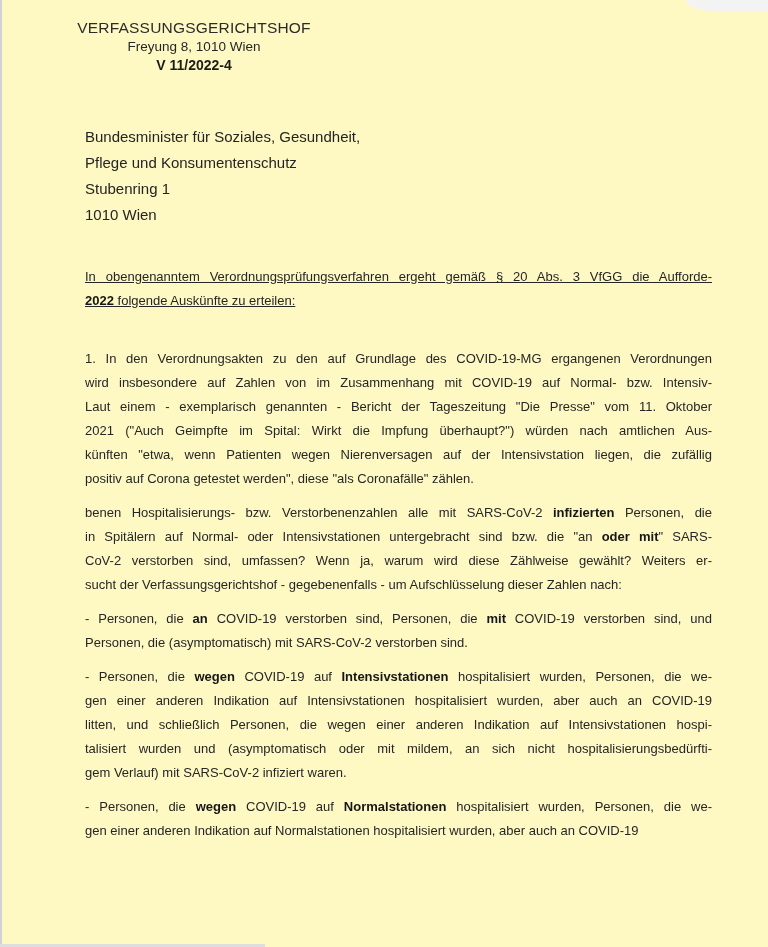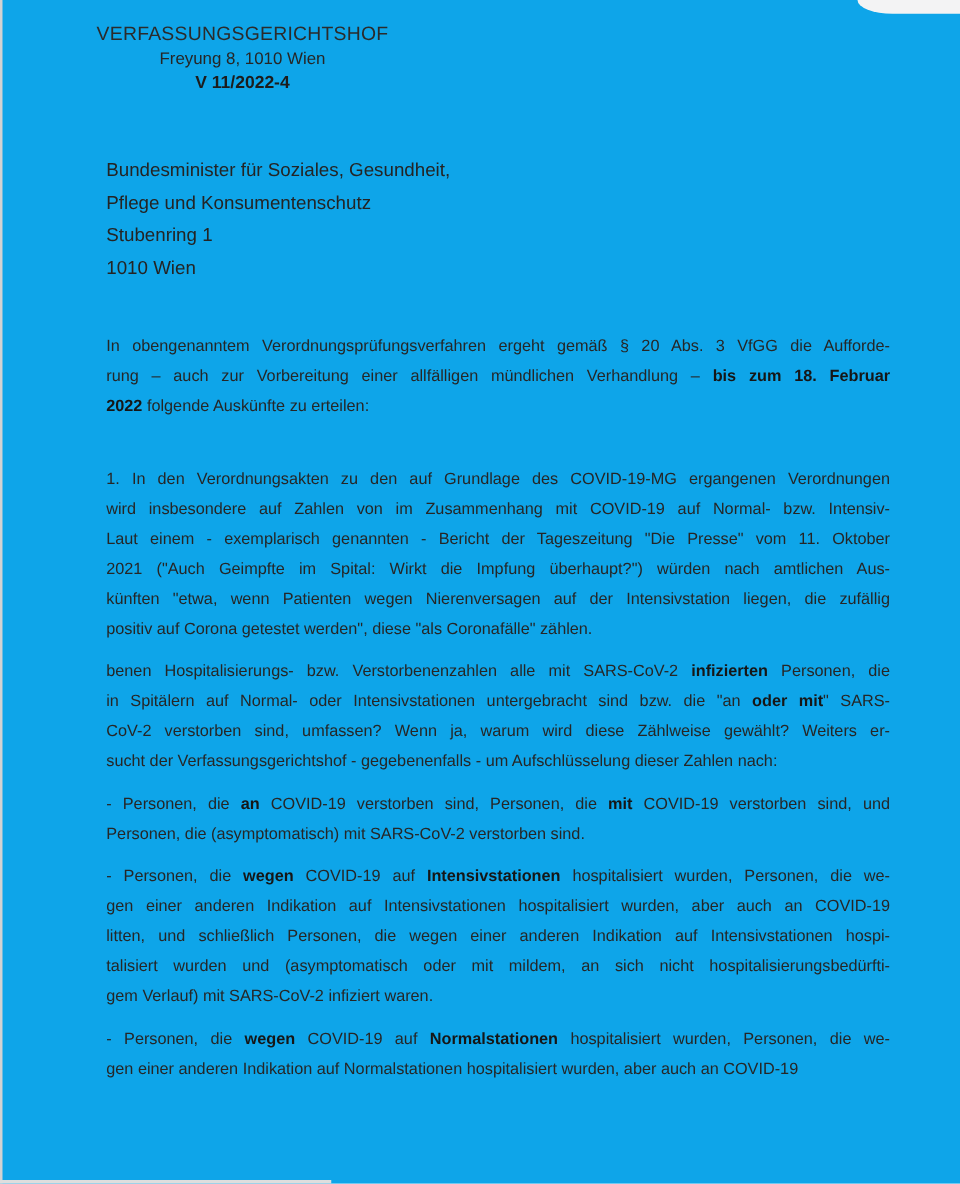--- a/index.html
+++ b/index.html
@@ -4,21 +4,21 @@
 <style>
   html, body {
     margin: 0;
     padding: 0;
     background: #ffffff;
   }
   .page {
     position: relative;
     width: 768px;
     height: 947px;
-    background: #0ea5e9;
+    background: #fef9c3;
     overflow: hidden;
     font-family: "Liberation Sans", sans-serif;
     color: #262626;
     box-sizing: border-box;
   }
   
   .edge-left {
     position: absolute; left: 0; top: 0;
     width: 2px; height: 100%;
     background: #d2d2d2;
@@ -65,21 +65,21 @@
     color: #242424;
   }
   
   .letter-body {
     margin: 37px 0 0 85px;
     width: 627px;
     font-size: 13px;
     color: #262626;
   }
   .paragraph { margin-top: 10px; }
-  .paragraph.gap-first { margin-top: 0; }
+  .paragraph.gap-first { margin-top: 0; text-decoration: underline; }
   .paragraph.gap-large { margin-top: 34px; }
   .pline {
     line-height: 24px;
     text-align: justify;
     text-align-last: justify;
   }
   .pline.last-line {
     text-align: right;
     text-align-last: left;
   }
@@ -105,21 +105,20 @@
   <div class="recipient" id="recipient">
       <div class="rline">Bundesminister für Soziales, Gesundheit,</div>
       <div class="rline">Pflege und Konsumentenschutz</div>
       <div class="rline">Stubenring 1</div>
       <div class="rline">1010 Wien</div>
     </div>
 
   <div class="letter-body" id="letter-body">
       <div class="paragraph gap-first">
         <div class="pline"><span>In obengenanntem Verordnungsprüfungsverfahren ergeht gemäß § 20 Abs. 3 VfGG die Aufforde-</span></div>
-        <div class="pline"><span>rung – auch zur Vorbereitung einer allfälligen mündlichen Verhandlung – </span><b>bis zum 18. Februar</b></div>
         <div class="pline last-line"><b>2022</b><span> folgende Auskünfte zu erteilen:</span></div>
       </div>
       <div class="paragraph gap-large">
         <div class="pline"><span>1. In den Verordnungsakten zu den auf Grundlage des COVID-19-MG ergangenen Verordnungen</span></div>
         <div class="pline"><span>wird insbesondere auf Zahlen von im Zusammenhang mit COVID-19 auf Normal- bzw. Intensiv-</span></div>
         <div class="pline"><span>Laut einem - exemplarisch genannten - Bericht der Tageszeitung "Die Presse" vom 11. Oktober</span></div>
         <div class="pline"><span>2021 ("Auch Geimpfte im Spital: Wirkt die Impfung überhaupt?") würden nach amtlichen Aus-</span></div>
         <div class="pline"><span>künften "etwa, wenn Patienten wegen Nierenversagen auf der Intensivstation liegen, die zufällig</span></div>
         <div class="pline last-line"><span>positiv auf Corona getestet werden", diese "als Coronafälle" zählen.</span></div>
       </div>

